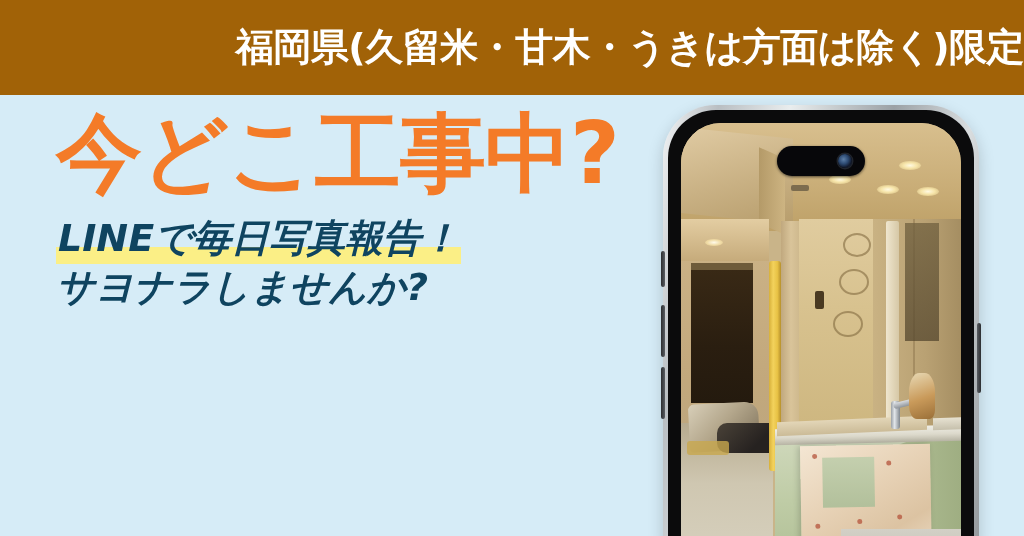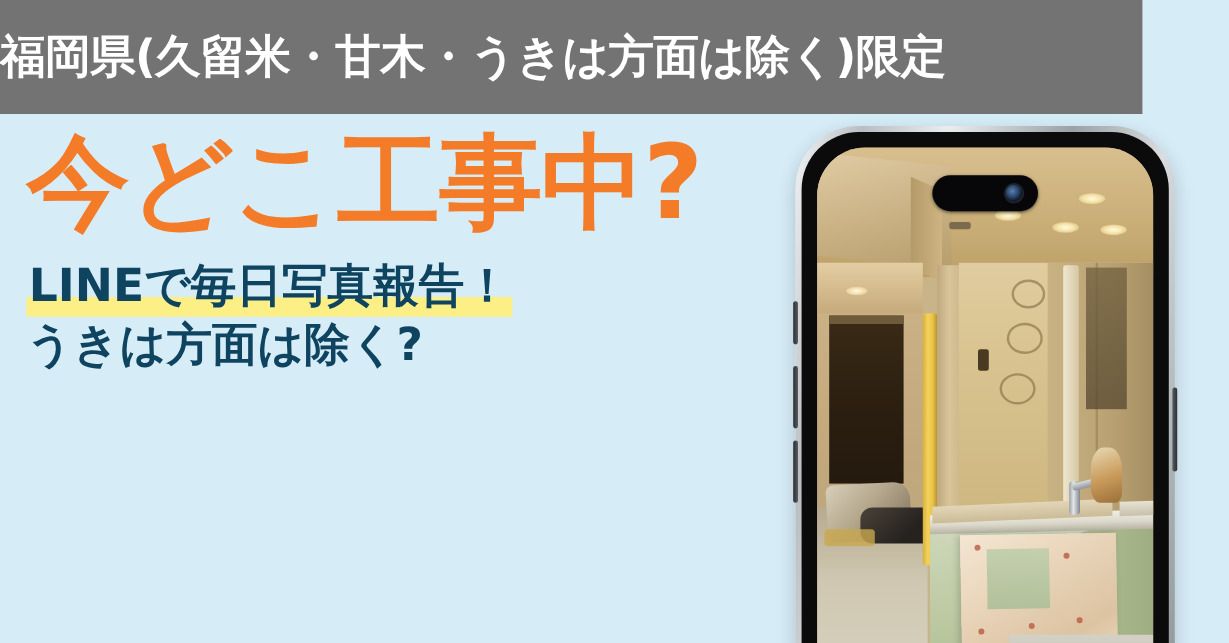--- a/index.html
+++ b/index.html
@@ -11,51 +11,52 @@
   }
   .banner{
     position:relative;
     width:1024px;height:536px;
     background:#d6ecf7;
     overflow:hidden;
   }
 
   
   .ribbon{
-    position:absolute;left:0;top:0;width:952px;height:95px;
-    background:#737373;
-    display:flex;align-items:center;justify-content:flex-start;
+    position:absolute;left:0;top:0;width:1024px;height:95px;
+    background:#a16207;
+    display:flex;align-items:center;justify-content:flex-end;
   }
   .ribbon-text{
     color:#ffffff;
     font-size:38px;
     font-weight:700;
     letter-spacing:-0.5px;
     white-space:nowrap;
     font-family:"DejaVu Sans","Liberation Sans",sans-serif;
   }
 
   
   .copy{
-    position:absolute;left:22px;top:108px;width:610px;
+    position:absolute;left:56px;top:108px;width:610px;
   }
   .headline{
     margin:0;
     font-size:86px;
     line-height:1.06;
     font-weight:700;
     letter-spacing:-1px;
     font-family:"DejaVu Sans","Liberation Sans",sans-serif;
     white-space:nowrap;
   }
   .headline .l1{color:#f47b28;display:block;}
   .headline .l2{color:#0f4460;display:block;}
 
   .sub{
     margin-top:16px;
+    font-style:italic;
   }
   .sub-line{
     font-size:38px;
     line-height:1.22;
     font-weight:700;
     color:#0f4460;
     white-space:nowrap;
     font-family:"DejaVu Sans","Liberation Sans",sans-serif;
   }
   .sub-line.hl{
@@ -306,21 +307,21 @@
   <div class="copy">
 
     <div class="headline">
       <span class="l1">今どこ工事中?</span>
     </div>
 
     <div class="sub">
       <div>
         <span class="sub-line hl">LINEで毎日写真報告！</span>
       </div>
-      <div class="sub-line">うきは方面は除く?</div>
+      <div class="sub-line">サヨナラしませんか?</div>
     </div>
   </div>
 
   <div class="phone">
     <div class="phone-frame"></div>
 
     <div class="btn-side btn-action"></div>
     <div class="btn-side btn-volup"></div>
     <div class="btn-side btn-voldn"></div>
     <div class="btn-power"></div>

